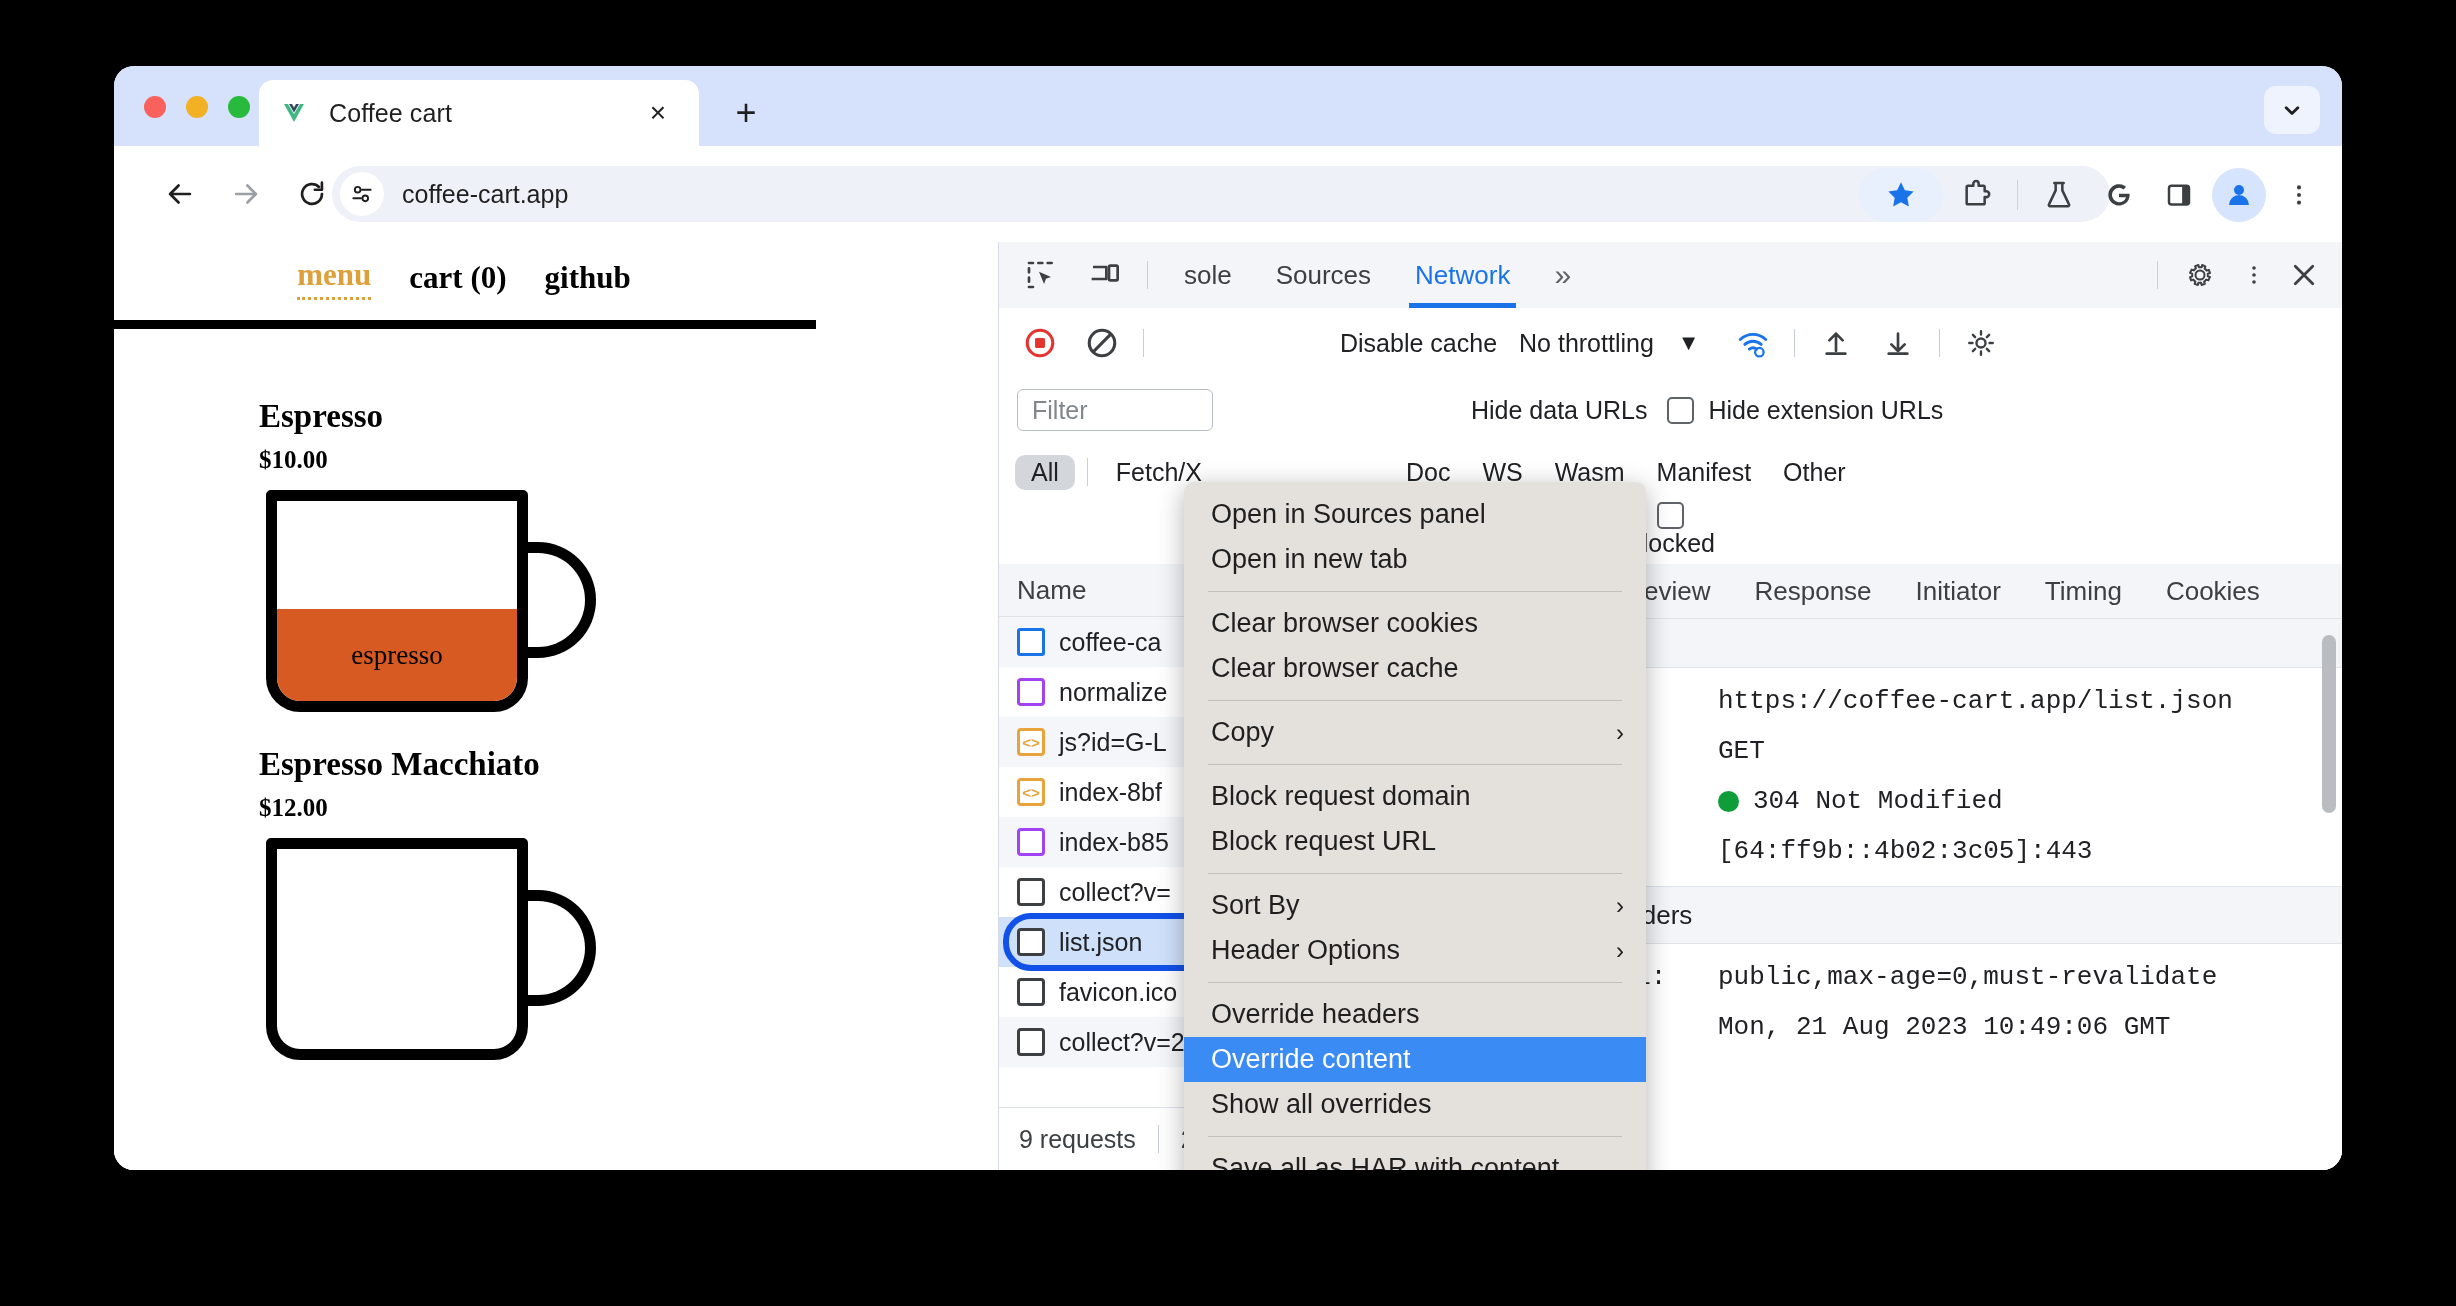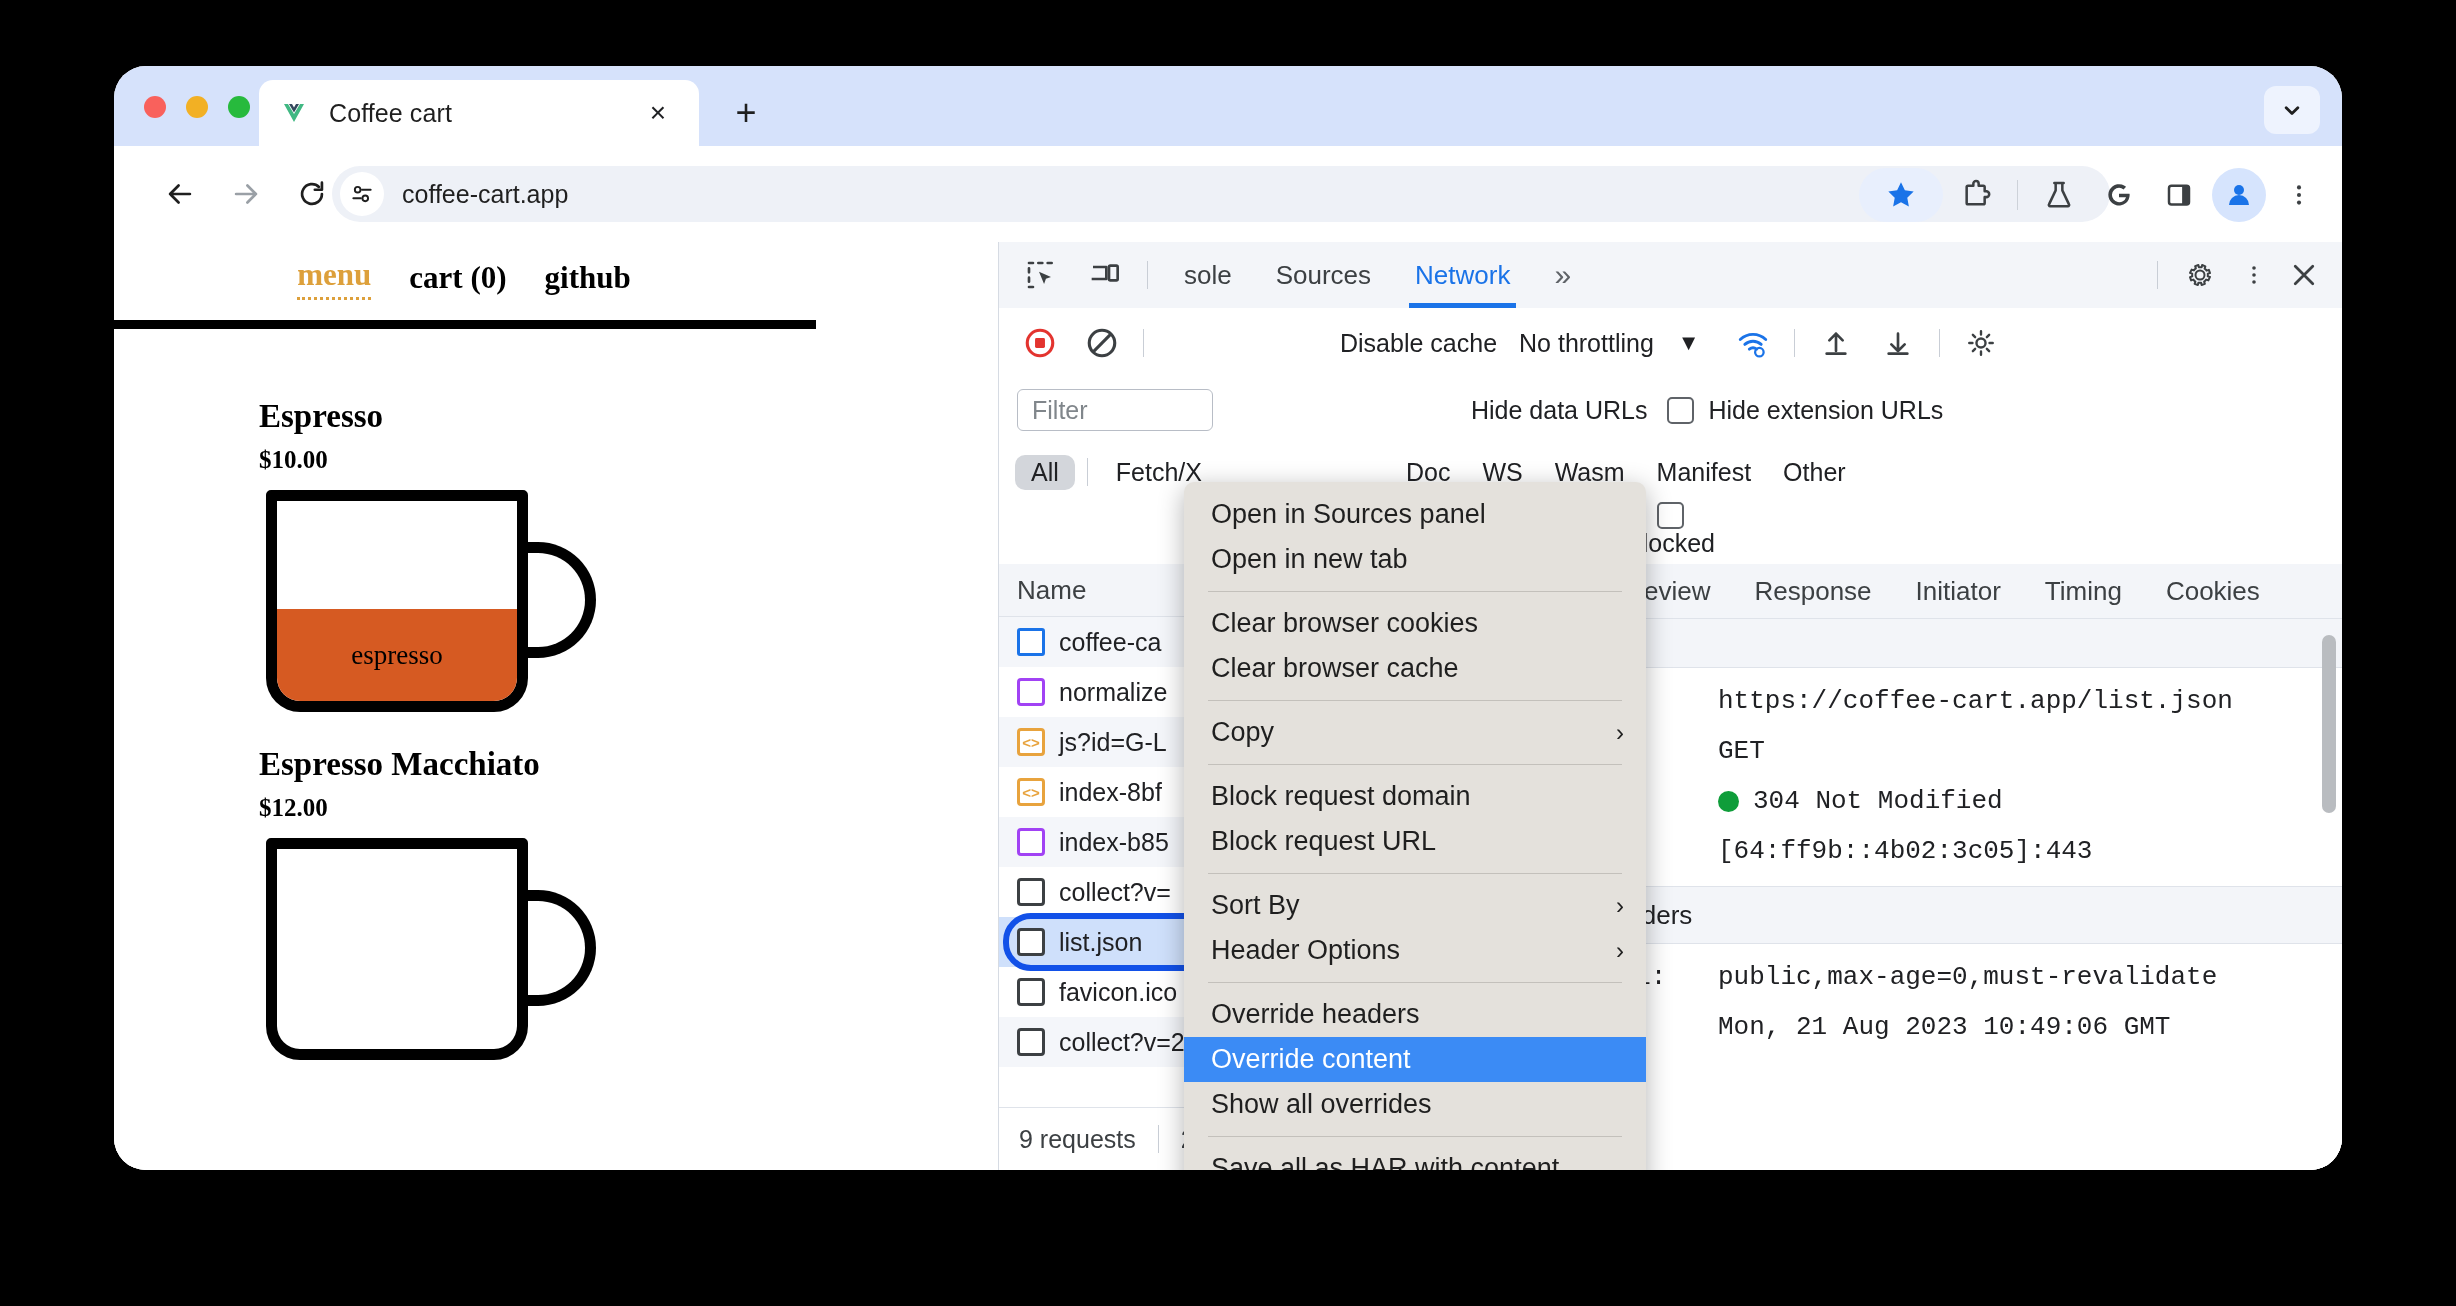--- a/index.html
+++ b/index.html
@@ -3,21 +3,21 @@
 <meta charset="utf-8">
 <style>
   html,body{margin:0;padding:0;}
   body{
     width:2456px;height:1306px;background:#000;overflow:hidden;
     font-family:"Liberation Sans",sans-serif;
   }
   
   #window{
     position:absolute;left:114px;top:66px;width:2228px;height:1104px;
-    background:#fff;border-radius:32px;overflow:hidden;
+    background:#fff;border-radius:20px;overflow:hidden;
     box-shadow:0 0 60px rgba(0,0,0,.55);
   }
   
   .tabstrip{
     position:absolute;left:0;top:0;width:100%;height:80px;background:#d6e2fb;
   }
   .traffic{position:absolute;left:30px;top:30px;display:flex;gap:20px;}
   .tl{width:22px;height:22px;border-radius:50%;}
   .tl.r{background:#f9615c;} .tl.y{background:#f2b024;} .tl.g{background:#27ba3d;}
   .tab{

